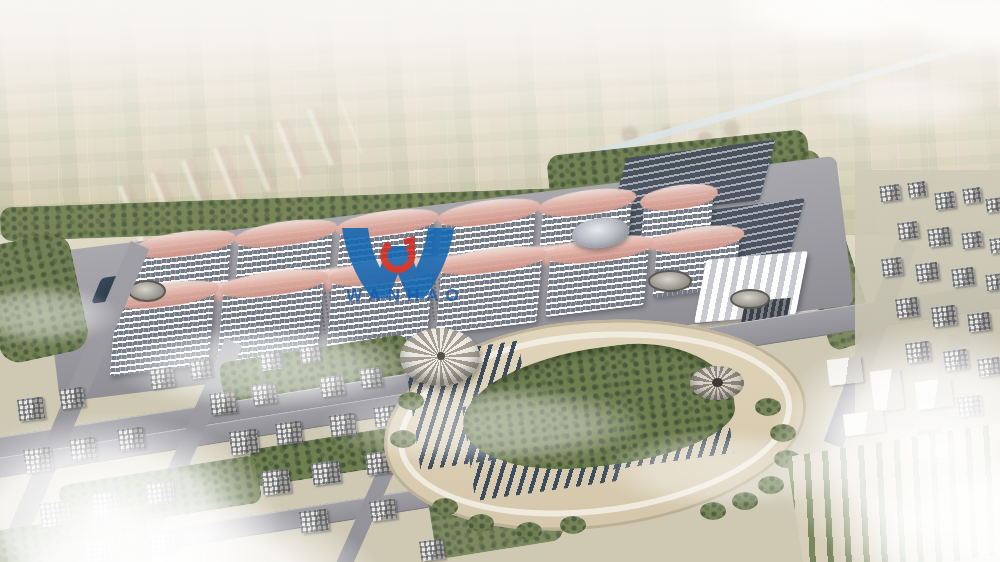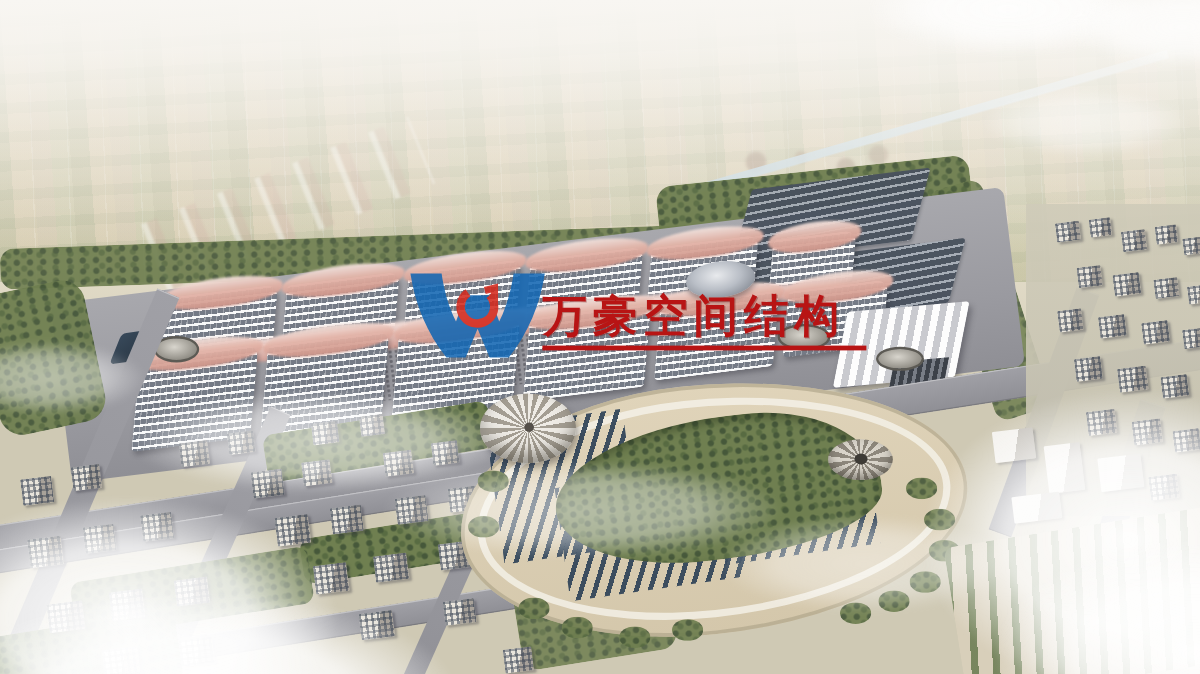--- a/index.html
+++ b/index.html
@@ -293,14 +293,14 @@
   <div class="abs cloud" style="left:820px;top:75px;width:170px;height:55px;opacity:.5"></div>
   <div class="abs cloud" style="left:-40px;top:285px;width:160px;height:60px;opacity:.5"></div>
 
   <div class="abs wm-logo">
     <svg viewBox="0 0 120 86" width="120" height="86">
       <path d="M4,6 h26 c2,14 6,28 12,40 l8,-22 h20 l8,22 c6,-12 10,-26 12,-40 h26 c-4,26 -14,50 -30,70 h-16 l-10,-24 -10,24 h-16 C18,56 8,32 4,6 Z" fill="#1467b3"></path>
       <path d="M52,22 a14,14 0 1,0 18,2" fill="none" stroke="#d42a1e" stroke-width="7"></path>
       <path d="M66,20 l8,-2 v14" fill="none" stroke="#d42a1e" stroke-width="6"></path>
     </svg>
   </div>
-  <div class="abs wm-cn">万豪空间结构</div>
+  <div class="abs wm-logo-text">WANHAO</div>
 </div>
 
 </body></html>

